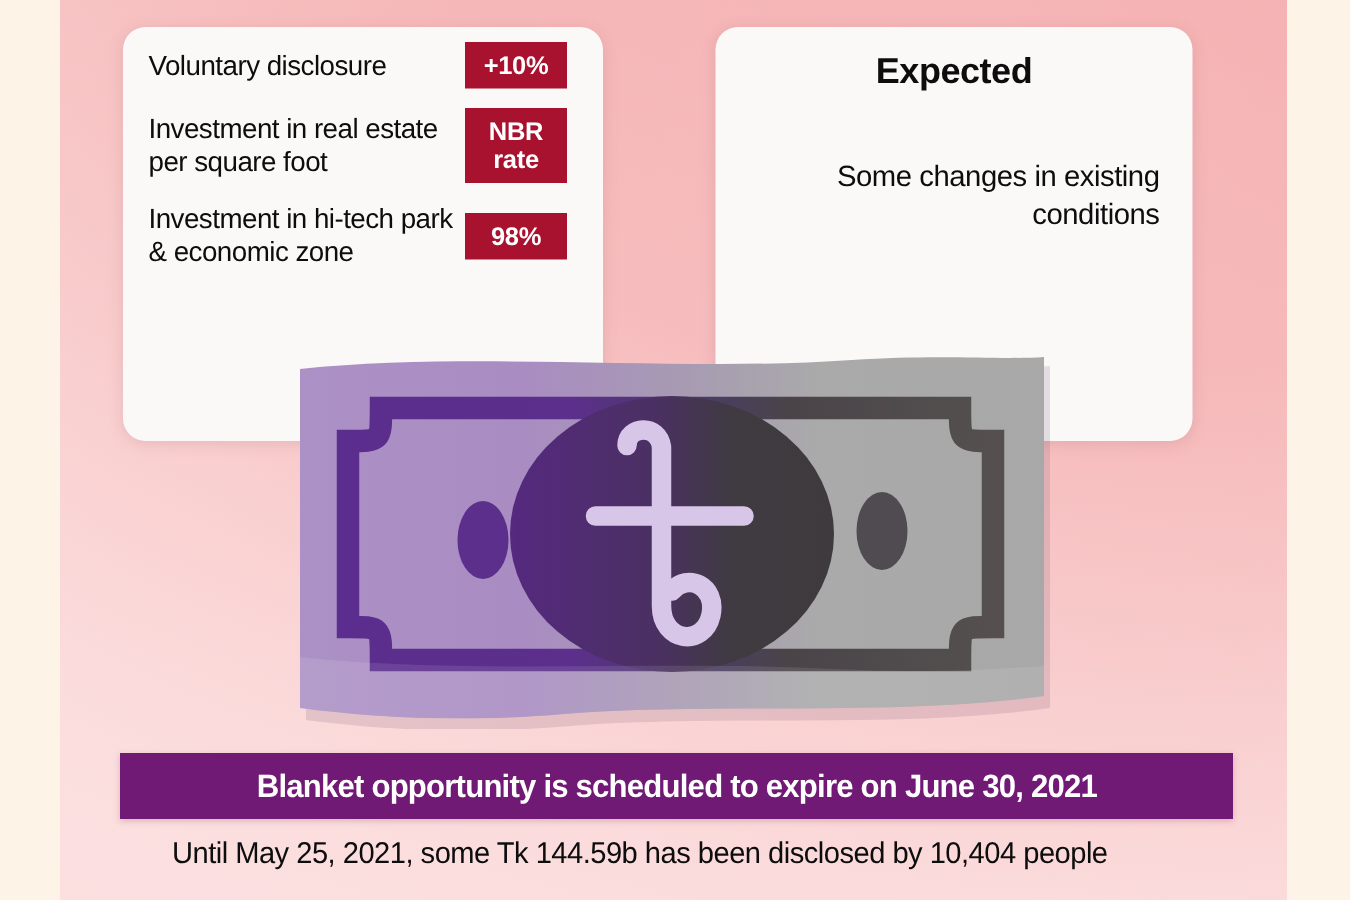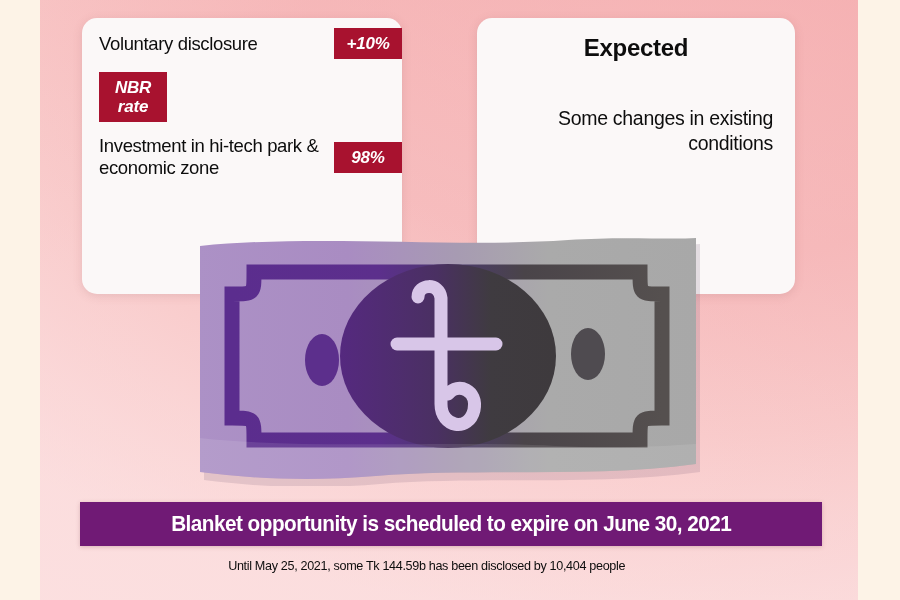--- a/index.html
+++ b/index.html
@@ -38,21 +38,21 @@
 
   .card-title{
     text-align:center;
     font-size:24px;
     font-weight:bold;
     color:#0D0D0D;
     letter-spacing:-.3px;
     margin-top:16px;
   }
 
-  .rows{ margin-top:10px; padding:0 0 0 17px; }
+  .rows{ margin-top:10px; padding:0 24px 0 17px; }
   .row{
     display:flex; align-items:center; justify-content:space-between;
     margin-bottom:13px; gap:8px;
   }
   .row:last-child{ margin-bottom:0;margin-top:8px; }
   .row-label{
     font-size:18.5px; line-height:22px; color:#0D0D0D;
     letter-spacing:-.35px; flex:1 1 auto;
   }
   .badge{
@@ -60,21 +60,20 @@
     min-width:68px;
     background:#A8122F;
     color:#FFFFFF;
     font-weight:bold;
     font-size:17px;
     line-height:19px;
     text-align:center;
     padding:6px 9px;
     letter-spacing:-.2px;
     white-space:pre-line;
-    font-style:italic;
   }
 
   .right-body{
     margin-top:44px;
     text-align:right;
     font-size:19.5px;
     line-height:25px;
     color:#0D0D0D;
     letter-spacing:-.3px;
     padding:0 22px;
@@ -91,21 +90,21 @@
     box-shadow:0 1px 4px rgba(120,60,72,.25);
   }
   #banner-text{
     color:#FFFFFF; font-weight:bold; font-size:21.5px;
     letter-spacing:-.55px; white-space:nowrap;
     transform:scaleX(.965); transform-origin:center;
   }
 
   #caption{
     position:absolute; left:0; top:558px; width:853px;
-    text-align:center; font-size:13px; color:#0D0D0D;
+    text-align:center; font-size:20px; color:#0D0D0D;
     letter-spacing:-.35px;
   }
   #caption span{ display:inline-block; transform:scaleX(.97); }
 </style>
 </head>
 <body>
 
 <div id="stage">
 
   <div class="bg-panel"></div>
@@ -116,20 +115,21 @@
   <div class="card" id="card-left">
 
     <div class="rows">
 
       <div class="row">
         <div class="row-label">Voluntary disclosure</div>
         <div class="badge">+10%</div>
       </div>
 
       <div class="row">
+        <div class="row-label">Investment in real estate per square foot</div>
         <div class="badge">NBR
 rate</div>
       </div>
 
       <div class="row">
         <div class="row-label">Investment in hi-tech park &amp; economic zone</div>
         <div class="badge">98%</div>
       </div>
 
     </div>

